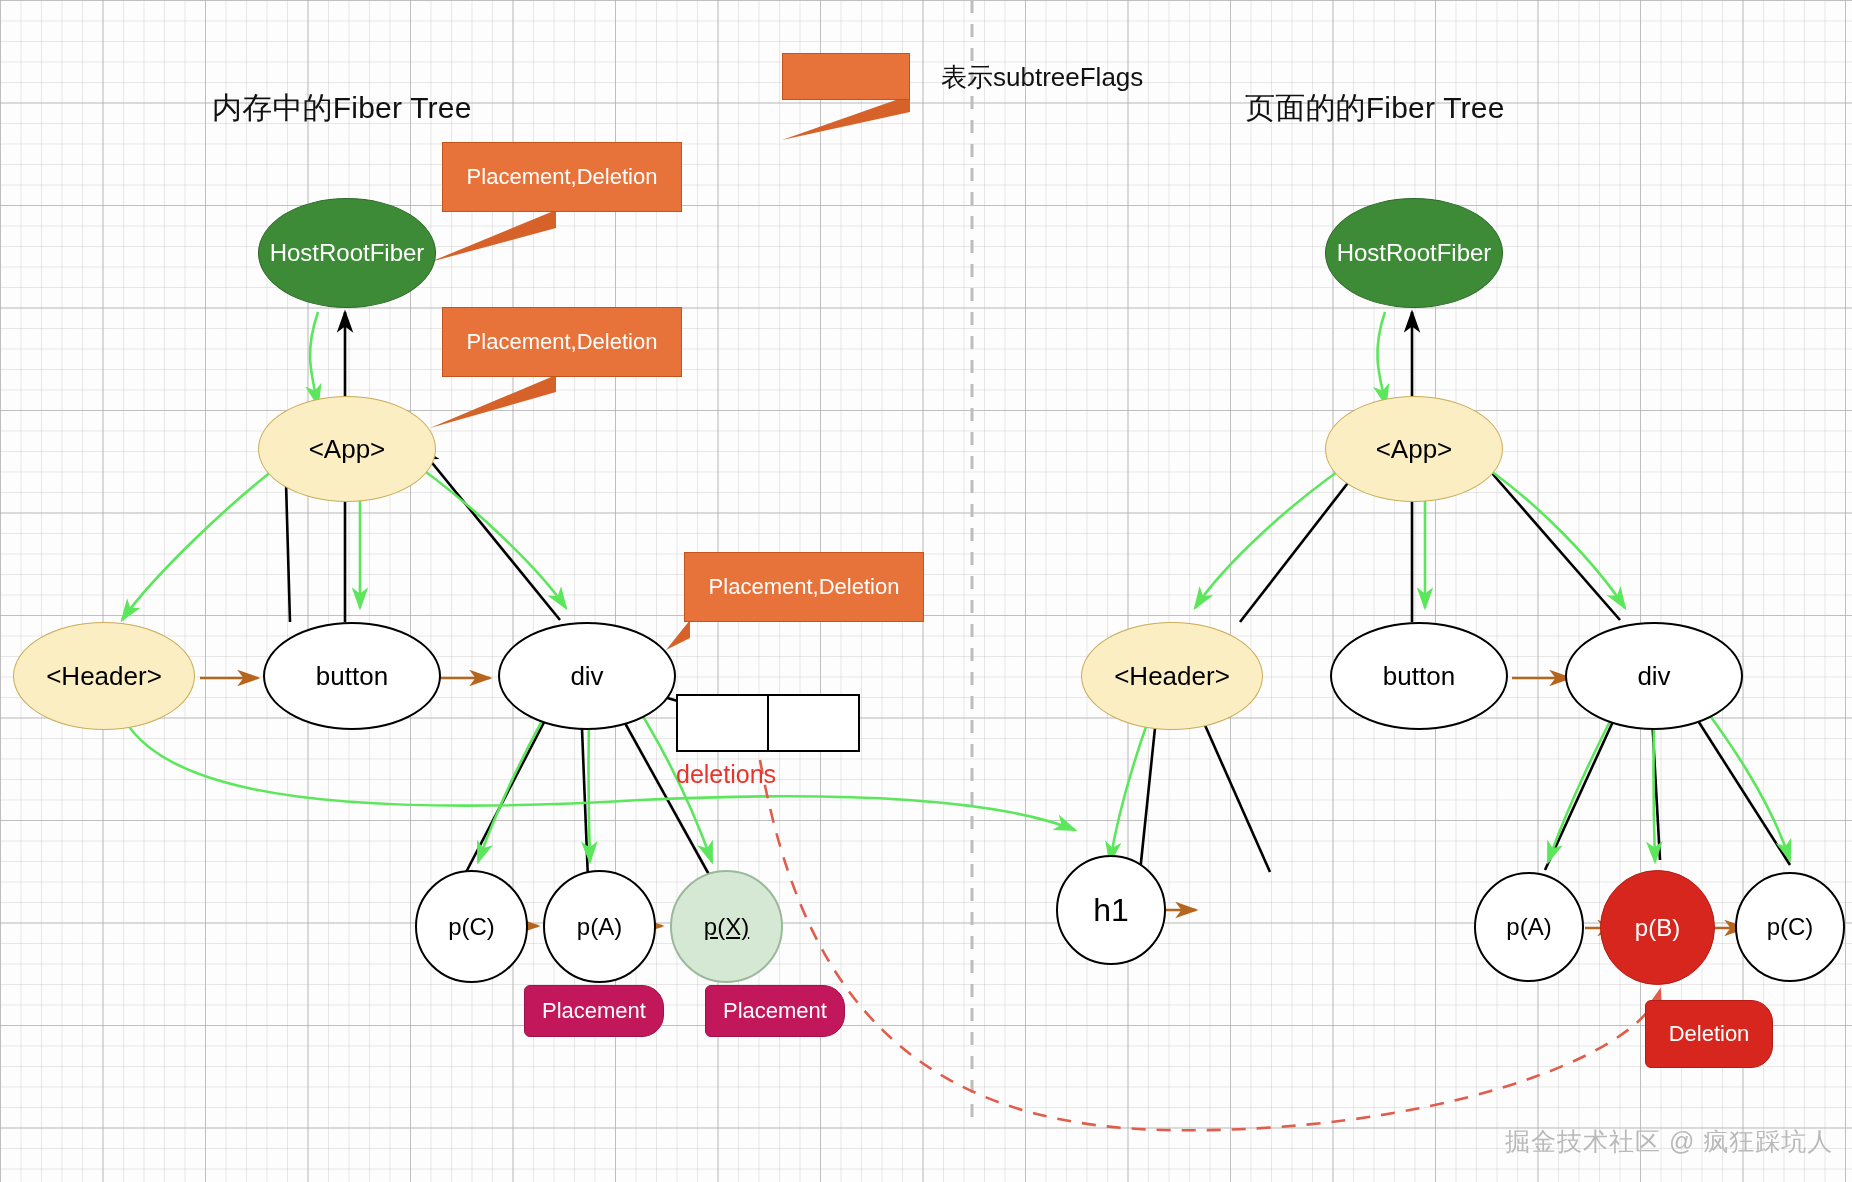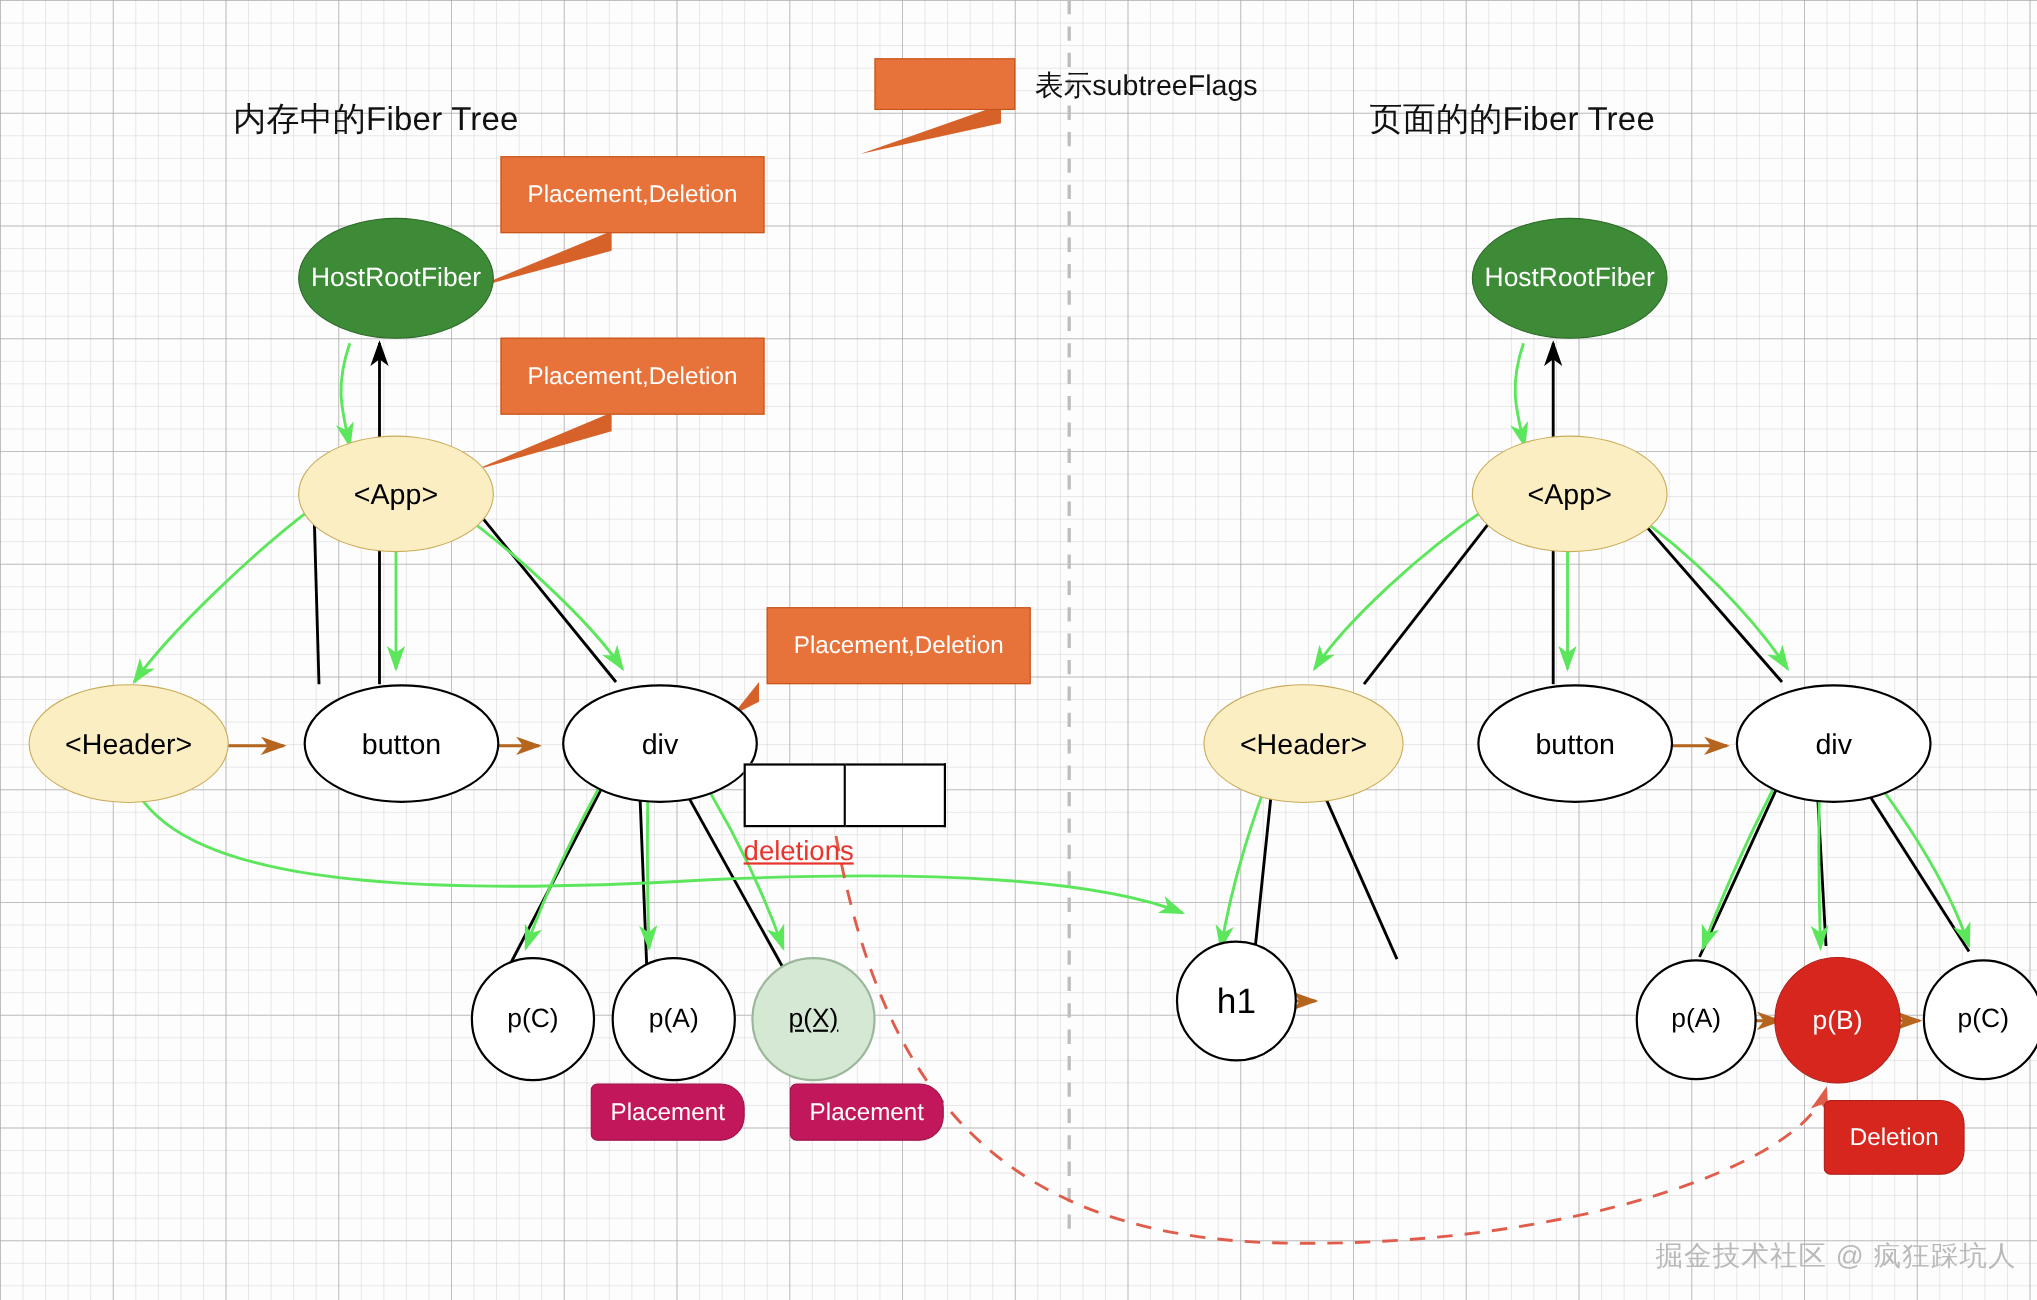--- a/index.html
+++ b/index.html
@@ -21,21 +21,20 @@
     background-size:20.5px 20.5px,20.5px 20.5px,102.5px 102.5px,102.5px 102.5px;
     background-position:0 0,0 0,0 0,0 0;
   }
   svg.layer{position:absolute;left:0;top:0;width:1852px;height:1182px;overflow:visible;}
   .node{
     position:absolute;
     display:flex;align-items:center;justify-content:center;
     text-align:center;
     box-sizing:border-box;
     white-space:nowrap;
-    margin-left:13px;
   }
   .ellipse{border-radius:50%;}
   .txt{position:absolute;white-space:nowrap;}
   .title{
     font-size:30px;color:#111;letter-spacing:0.2px;
   }
   .callout-label{
     position:absolute;color:#ffffff;font-size:22px;
     display:flex;align-items:center;justify-content:center;
     width:100%;height:100%;box-sizing:border-box;
@@ -191,21 +190,21 @@
   </div>
 
   <div class="node" style="left:684px;top:552px;width:240px;height:70px;background:#e8733a;border:1.5px solid #c2541c;">
     <span class="callout-label">Placement,Deletion</span>
   </div>
 
   <div style="position:absolute;left:676px;top:694px;width:184px;height:58px;display:flex;">
     <div style="flex:1;background:#fff;border:2.2px solid #000;box-sizing:border-box;"></div>
     <div style="flex:1;background:#fff;border:2.2px solid #000;border-left:none;box-sizing:border-box;"></div>
   </div>
-  <div class="txt" style="left:676px;top:760px;font-size:25px;color:#e8342a;text-decoration:underline;">deletions</div>
+  <div class="txt" style="left:676px;top:760px;font-size:25px;color:#e8342a;">deletions</div>
 
   <div class="node" style="left:524px;top:985px;width:140px;height:52px;background:#c2185b;border:1.5px solid #9c1249;border-radius:6px 22px 22px 6px;">
     <span class="tag-label">Placement</span>
   </div>
 
   <div class="node" style="left:705px;top:985px;width:140px;height:52px;background:#c2185b;border:1.5px solid #9c1249;border-radius:6px 22px 22px 6px;">
     <span class="tag-label">Placement</span>
   </div>
 
   <div class="node ellipse" style="left:1325px;top:198px;width:178px;height:110px;background:#3d8b37;border:1.5px solid #2d6a28;color:#fff;font-size:24px;">

